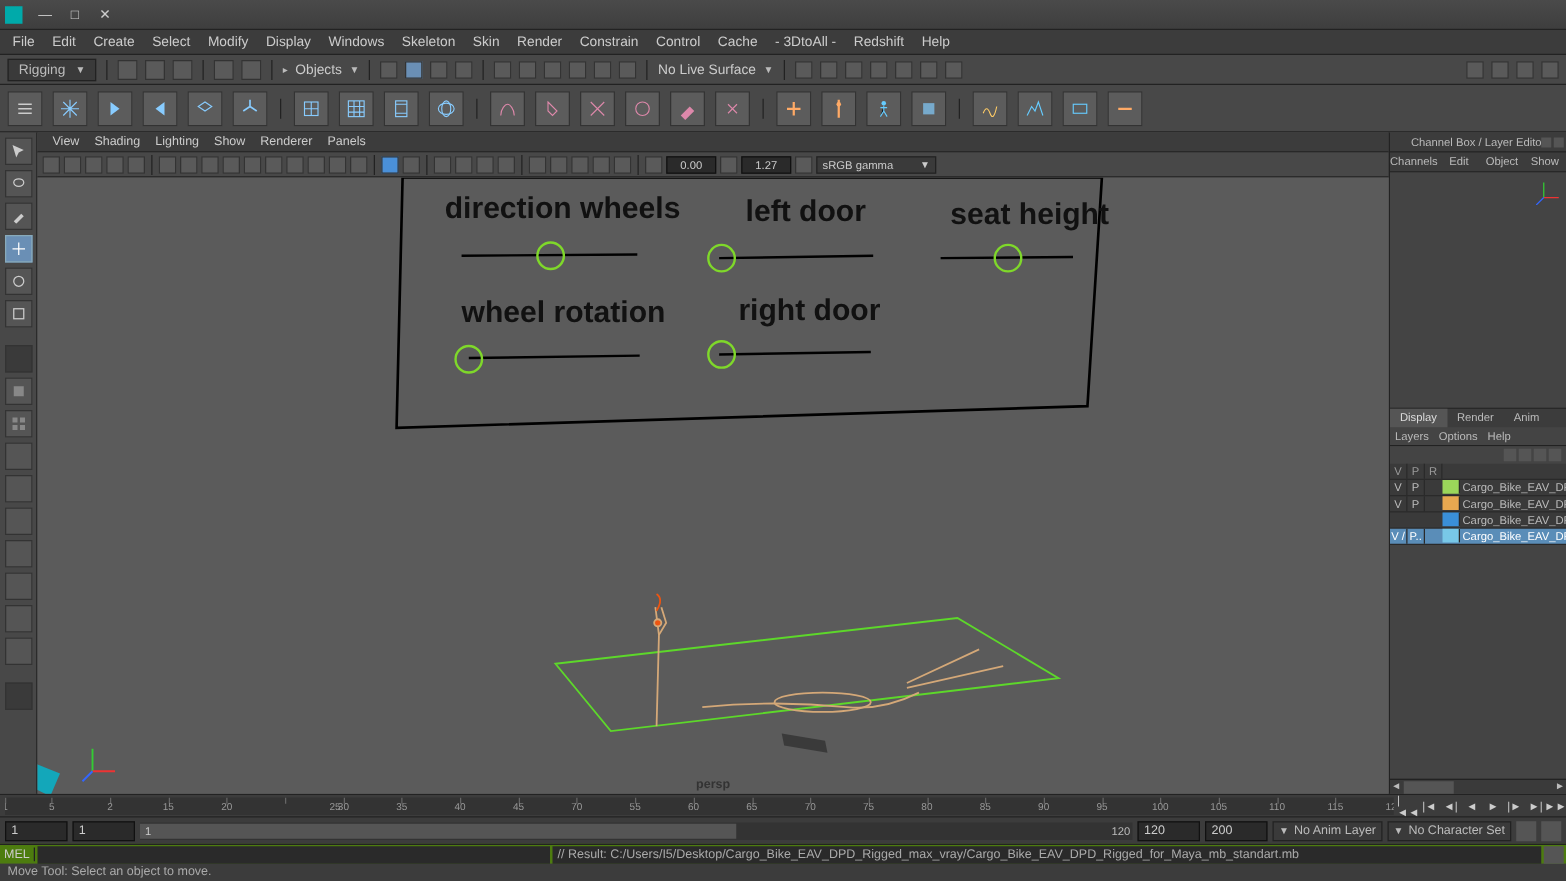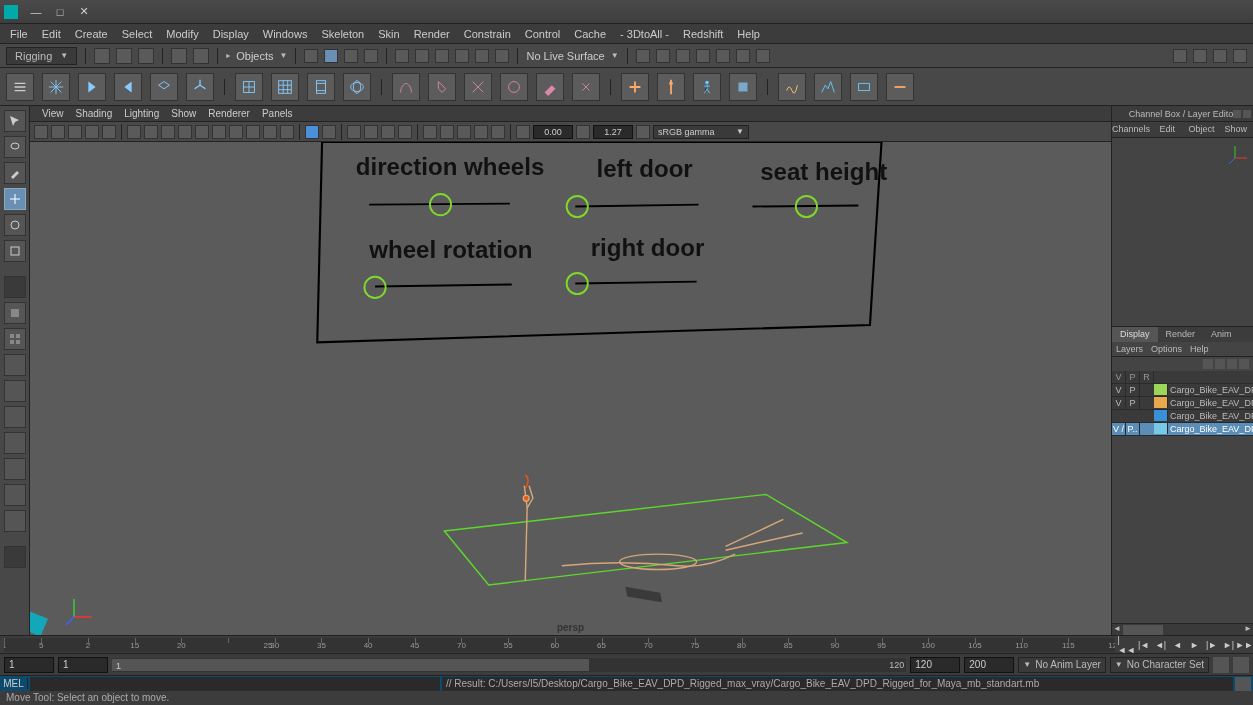--- a/index.html
+++ b/index.html
@@ -70,21 +70,21 @@
 .ts-track .num { position:absolute; top:3px; font-size:8px; color:#999; transform:translateX(-50%); }
 .playback { width:134px; display:flex; gap:3px; justify-content:center; align-items:center; }
 .pbbtn { width:14px; height:14px; color:#ccc; font-size:9px; display:flex; align-items:center; justify-content:center; cursor:pointer; }
 .rangebar { height:22px; background:#3c3c3c; display:flex; align-items:center; padding:0 4px; gap:4px; border-top:1px solid #222; }
 .rfield { width:50px; height:16px; background:#2a2a2a; border:1px solid #111; color:#ccc; font-size:10px; padding:0 4px; line-height:14px; }
 .rslider { flex:1; height:14px; background:#333; position:relative; }
 .rslider .rthumb { position:absolute; left:0; width:60%; height:12px; top:1px; background:#555; }
 .rslider .rnum { position:absolute; right:2px; top:0; font-size:9px; color:#bbb; line-height:14px; }
 .animsel { height:16px; background:#3a3a3a; border:1px solid #222; font-size:10px; color:#bbb; padding:0 4px; display:flex; align-items:center; gap:4px; cursor:pointer; }
 .endicon { width:16px; height:16px; background:#555; cursor:pointer; }
-.cmdline { height:16px; background:#0c4a6e; display:flex; align-items:center; border-top:1px solid #222; }
+.cmdline { height:16px; background:#4d7c0f; display:flex; align-items:center; border-top:1px solid #222; }
 .cmdline .lang { width:28px; font-size:10px; color:#ccc; text-align:center; border-right:1px solid #222; cursor:pointer; }
 .cmdline .inp { flex:0 0 410px; height:14px; background:#2a2a2a; margin:0 2px; }
 .cmdline .out { flex:1; height:14px; background:#2a2a2a; font-size:10px; color:#aaa; padding:0 4px; line-height:14px; margin-right:2px; }
 .cmdline .scripted { width:16px; height:14px; background:#555; margin-right:2px; cursor:pointer; }
 .helpline { height:14px; background:#3c3c3c; font-size:10px; color:#aaa; padding:0 6px; line-height:14px; }
 </style>
 </head>
 <body>
 
 <div class="titlebar">

